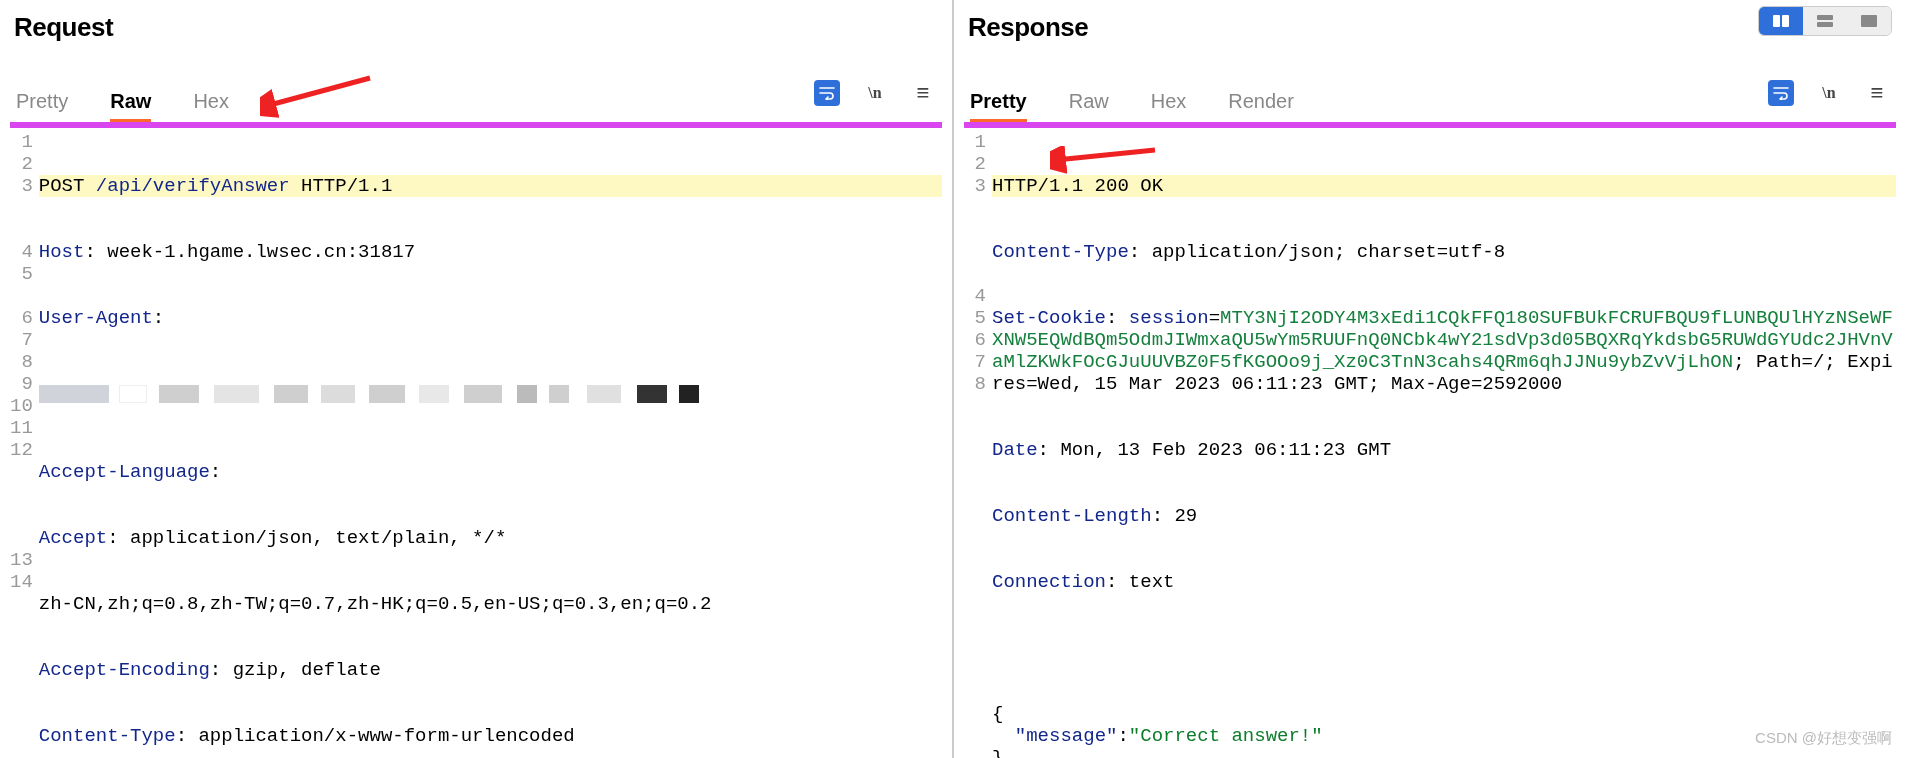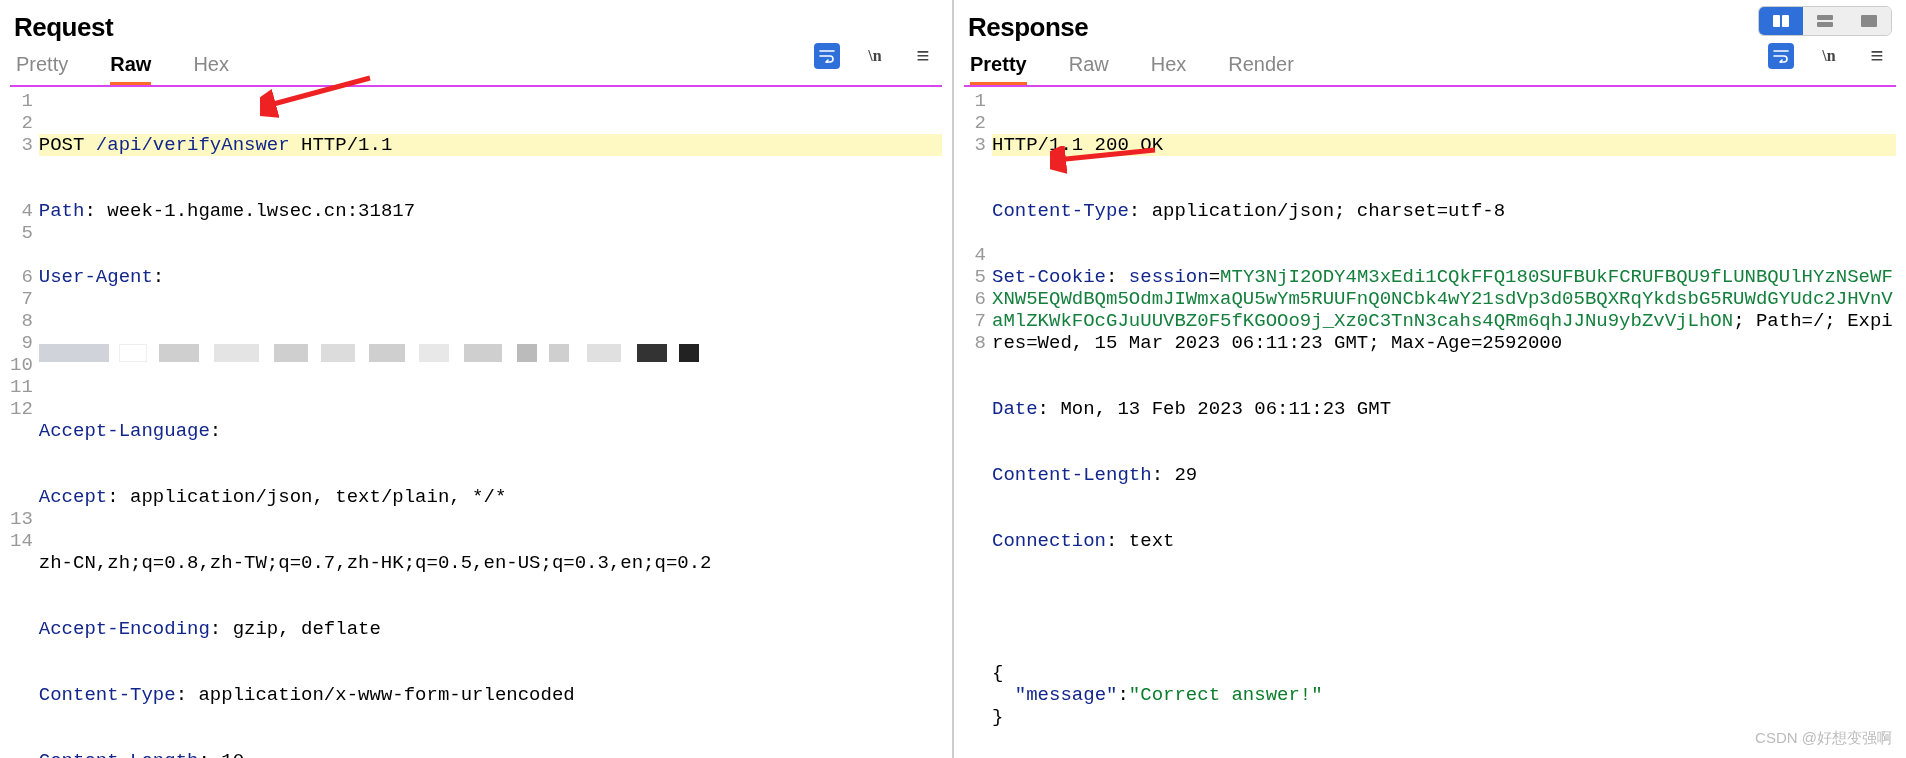--- a/index.html
+++ b/index.html
@@ -2,21 +2,21 @@
 <html><head>
 <meta charset="utf-8">
 <style>
   * { box-sizing: border-box; margin: 0; padding: 0; }
   body { font-family: -apple-system, BlinkMacSystemFont, "Segoe UI", Helvetica, Arial, sans-serif; font-size: 18px; background: #fff; color: #000; }
   .container { display: flex; width: 1906px; height: 758px; }
   .pane { flex: 1; display: flex; flex-direction: column; position: relative; padding: 8px 10px 0 10px; overflow: hidden; }
   .pane-left { border-right: 2px solid #ccc; }
   .pane-header { display: flex; align-items: center; justify-content: space-between; padding: 4px 4px 2px 4px; }
   .pane-title { font-size: 26px; font-weight: 700; letter-spacing: -0.5px; }
-  .pane-tabs { display: flex; align-items: center; gap: 42px; padding: 8px 6px 0 6px; border-bottom: 2px solid #d946ef; position: relative; }
+  .pane-tabs { display: flex; align-items: center; gap: 42px; padding: 8px 6px 0 6px; border-bottom: 6px solid #d946ef; position: relative; margin-top: 37px; }
   .tab { font-size: 20px; color: #888; cursor: pointer; padding-bottom: 6px; border-bottom: 3px solid transparent; }
   .tab.active { color: #000; font-weight: 600; border-bottom: 3px solid #ff6a2b; }
   .tab-actions { position: absolute; right: 6px; top: -2px; display: flex; align-items: center; gap: 22px; }
   .act-btn { width: 26px; height: 26px; display:flex; align-items:center; justify-content:center; border-radius:4px; cursor:pointer; font-size:16px; color:#444; }
   .act-btn.blue { background:#2f6fd9; color:#fff; }
   .view-toggle-group { position:absolute; right:14px; top:6px; display:flex; border:1px solid #ccc; border-radius:6px; overflow:hidden; }
   .vt { width:44px; height:28px; display:flex; align-items:center; justify-content:center; background:#eee; cursor:pointer; font-size:15px; color:#666; }
   .vt.active { background:#2f6fd9; color:#fff; }
   .code-area { font-family: Menlo, Consolas, "Courier New", monospace; font-size: 19px; line-height: 22px; display:flex; padding-top:3px; }
   .gutter { text-align:right; color:#999; padding-right:6px; user-select:none; min-width:28px; }
@@ -85,21 +85,21 @@
           <div>12</div>
           <div></div>
           <div></div>
           <div></div>
           <div></div>
           <div>13</div>
           <div>14</div>
       </div>
       <div class="lines">
         <div class="ln first"><span class="black">POST</span><span class="hname"> /api/verifyAnswer </span><span class="black">HTTP/1.1</span></div>
-        <div class="ln"><span class="hname">Path</span><span class="black">: </span><span class="black">week-1.hgame.lwsec.cn:31817</span></div>
+        <div class="ln"><span class="hname">Host</span><span class="black">: </span><span class="black">week-1.hgame.lwsec.cn:31817</span></div>
         <div class="ln"><span class="hname">User-Agent</span><span class="black">: </span></div>
         <div class="ln redact-row">
           <span class="blk" style="left:0;width:70px;background:#d0d4da;"></span>
           <span class="blk" style="left:80px;width:28px;background:#fff;border:1px solid #eee;"></span>
           <span class="blk" style="left:120px;width:40px;"></span>
           <span class="blk" style="left:175px;width:45px;background:#e4e4e4;"></span>
           <span class="blk" style="left:235px;width:34px;"></span>
           <span class="blk" style="left:282px;width:34px;background:#dcdcdc;"></span>
           <span class="blk" style="left:330px;width:36px;"></span>
           <span class="blk" style="left:380px;width:30px;background:#e8e8e8;"></span>

